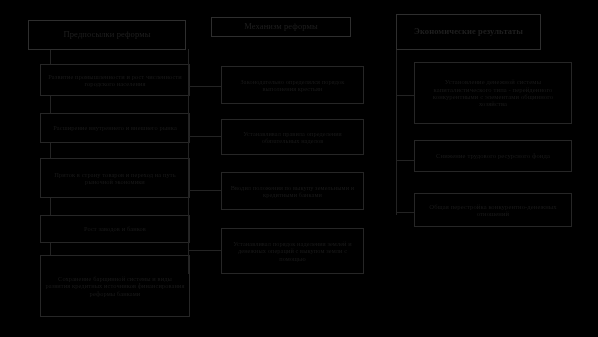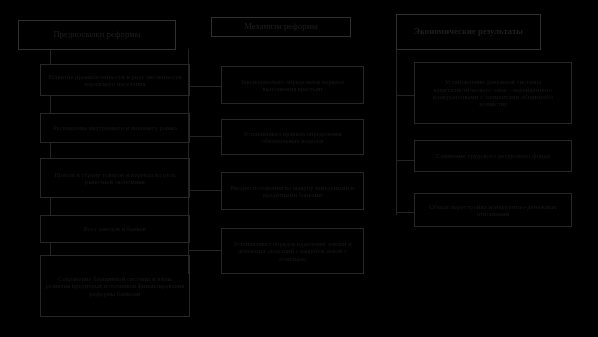--- a/index.html
+++ b/index.html
@@ -62,21 +62,21 @@
     position: absolute;
   }
 </style>
 </head>
 <body>
 
 <div id="diagram">
 
   <div class="column-zone col-left">
 
-    <div class="box header-box" style="left:18px; top:20px; width:158px; height:30px;">
+    <div class="box header-box" style="left:28px; top:20px; width:158px; height:30px;">
       <span>Предпосылки реформы</span>
     </div>
 
     <div class="conn v" style="left:50px; top:50px; height:230px;"></div>
     <div class="conn h" style="left:50px; top:80px;  width:12px;"></div>
     <div class="conn h" style="left:50px; top:130px; width:12px;"></div>
     <div class="conn h" style="left:50px; top:180px; width:12px;"></div>
     <div class="conn h" style="left:50px; top:232px; width:12px;"></div>
     <div class="conn h" style="left:50px; top:288px; width:12px;"></div>
 

